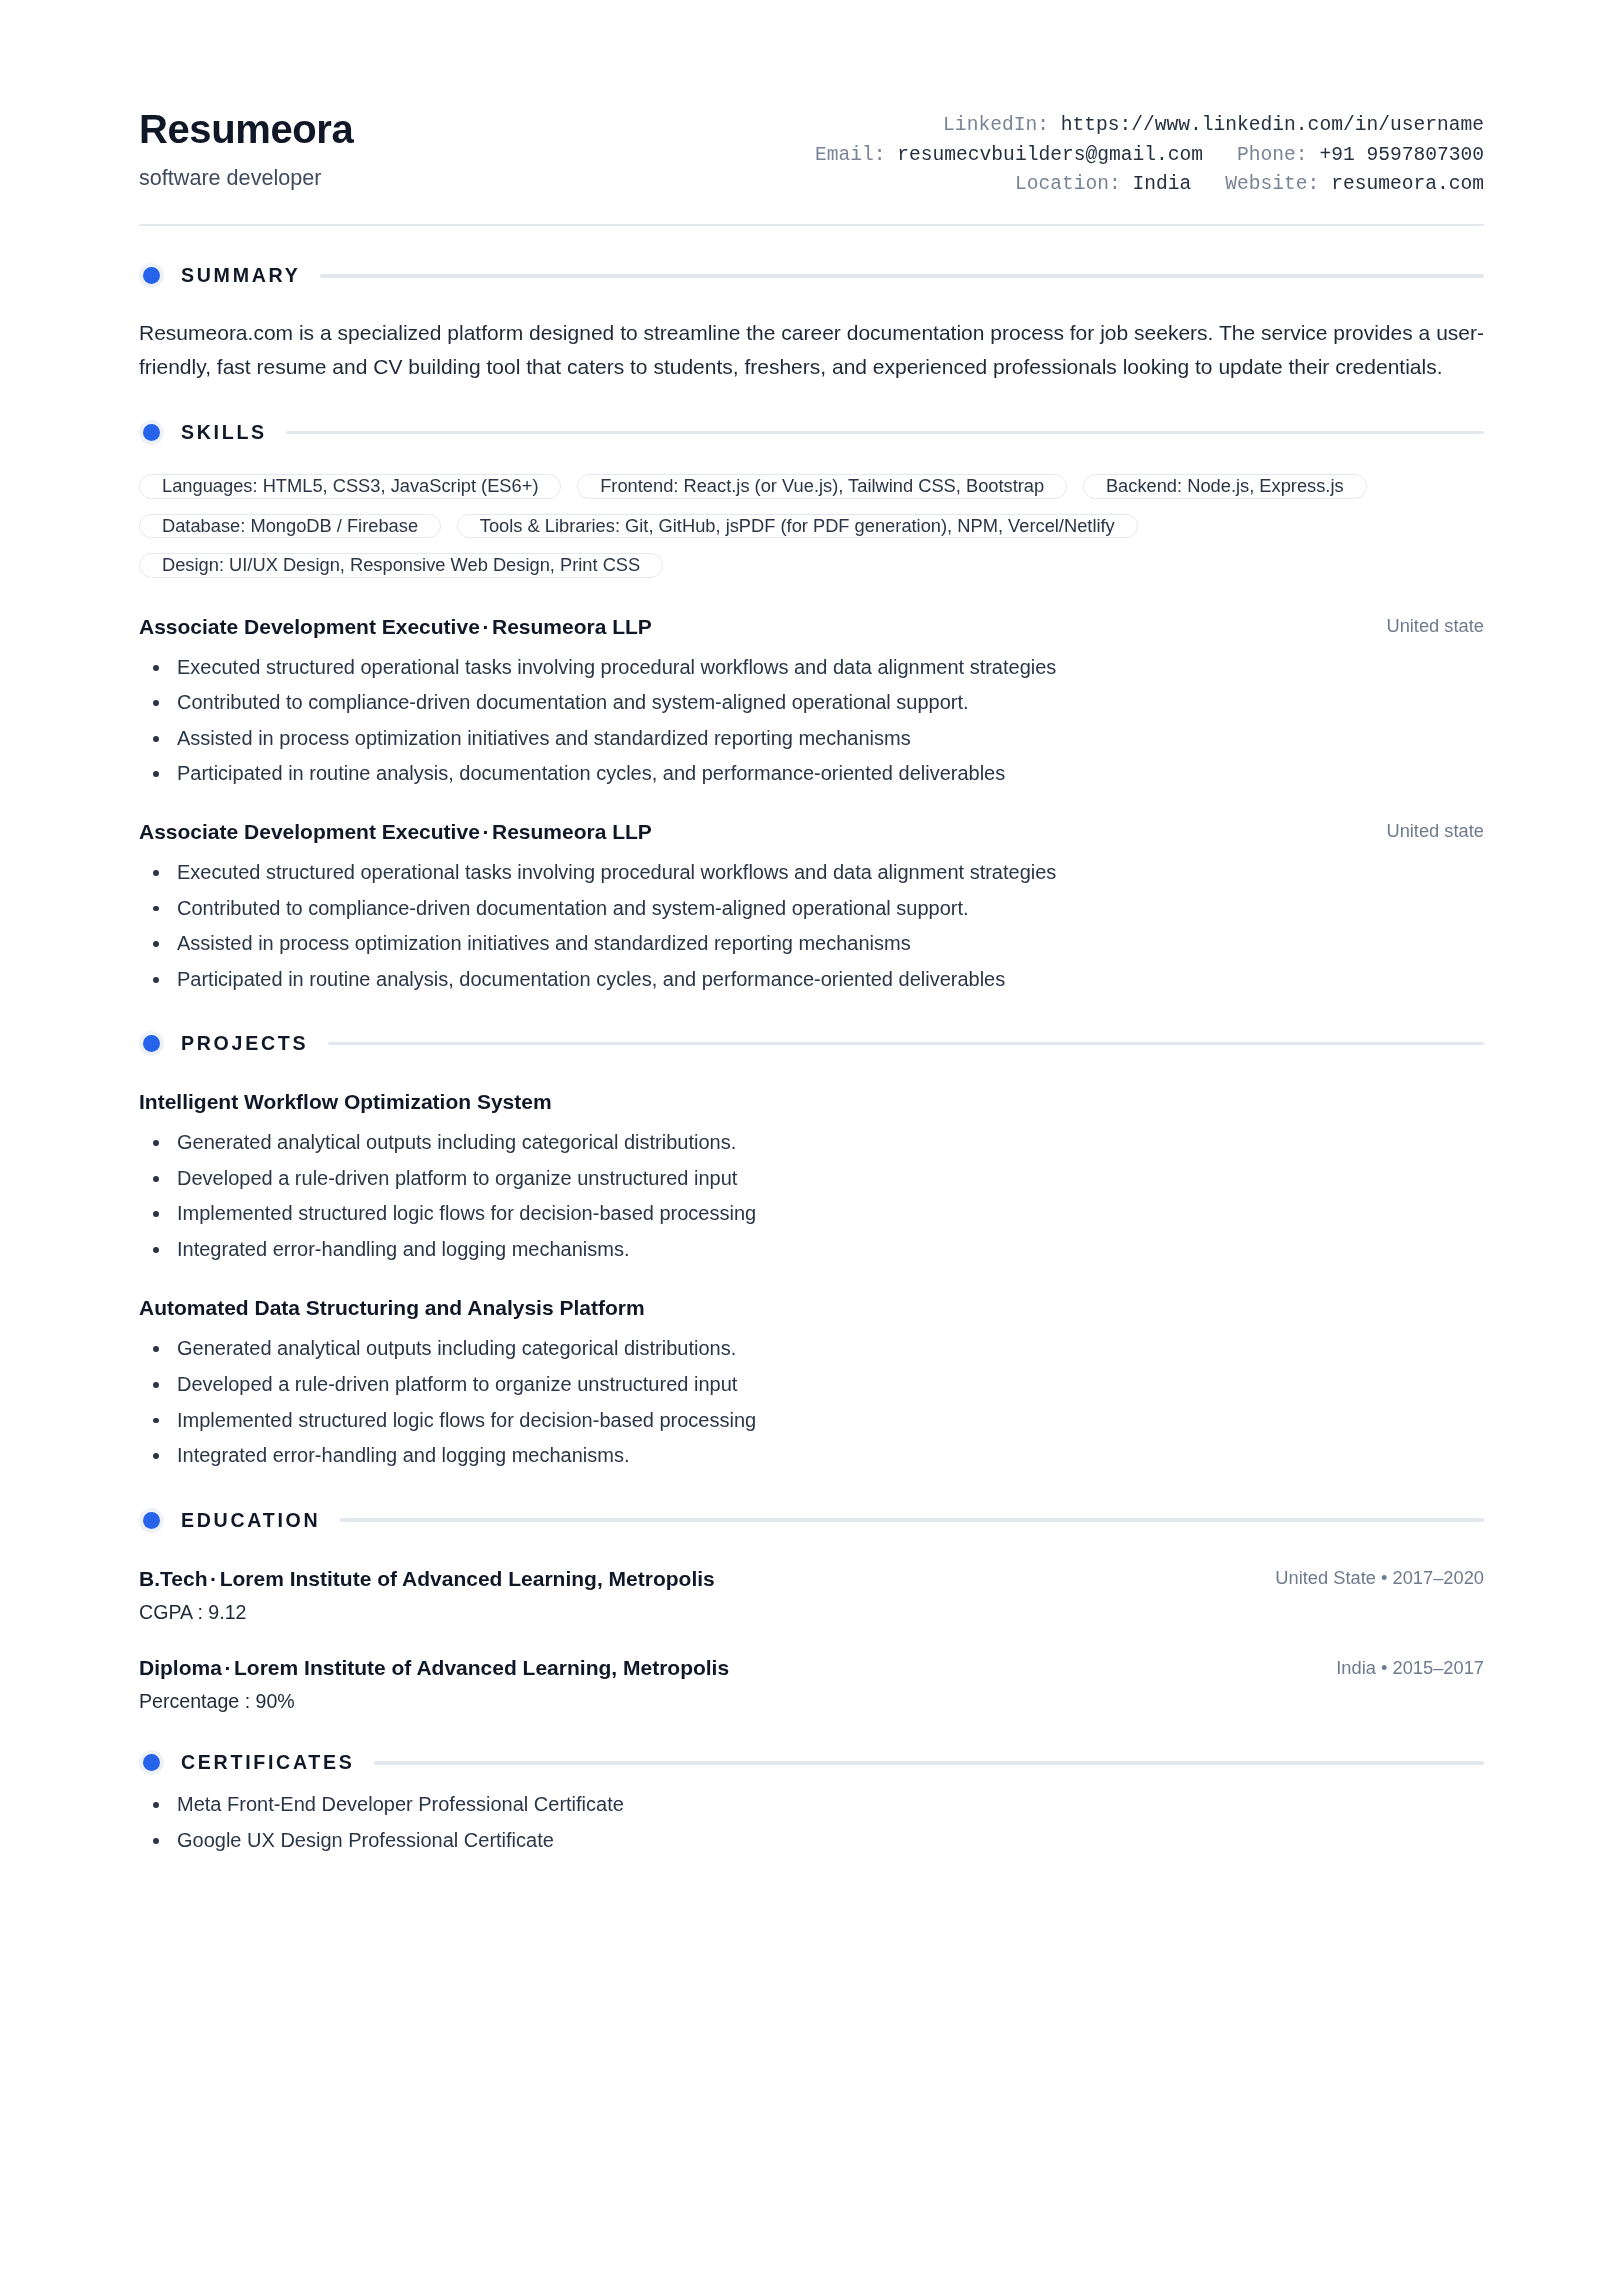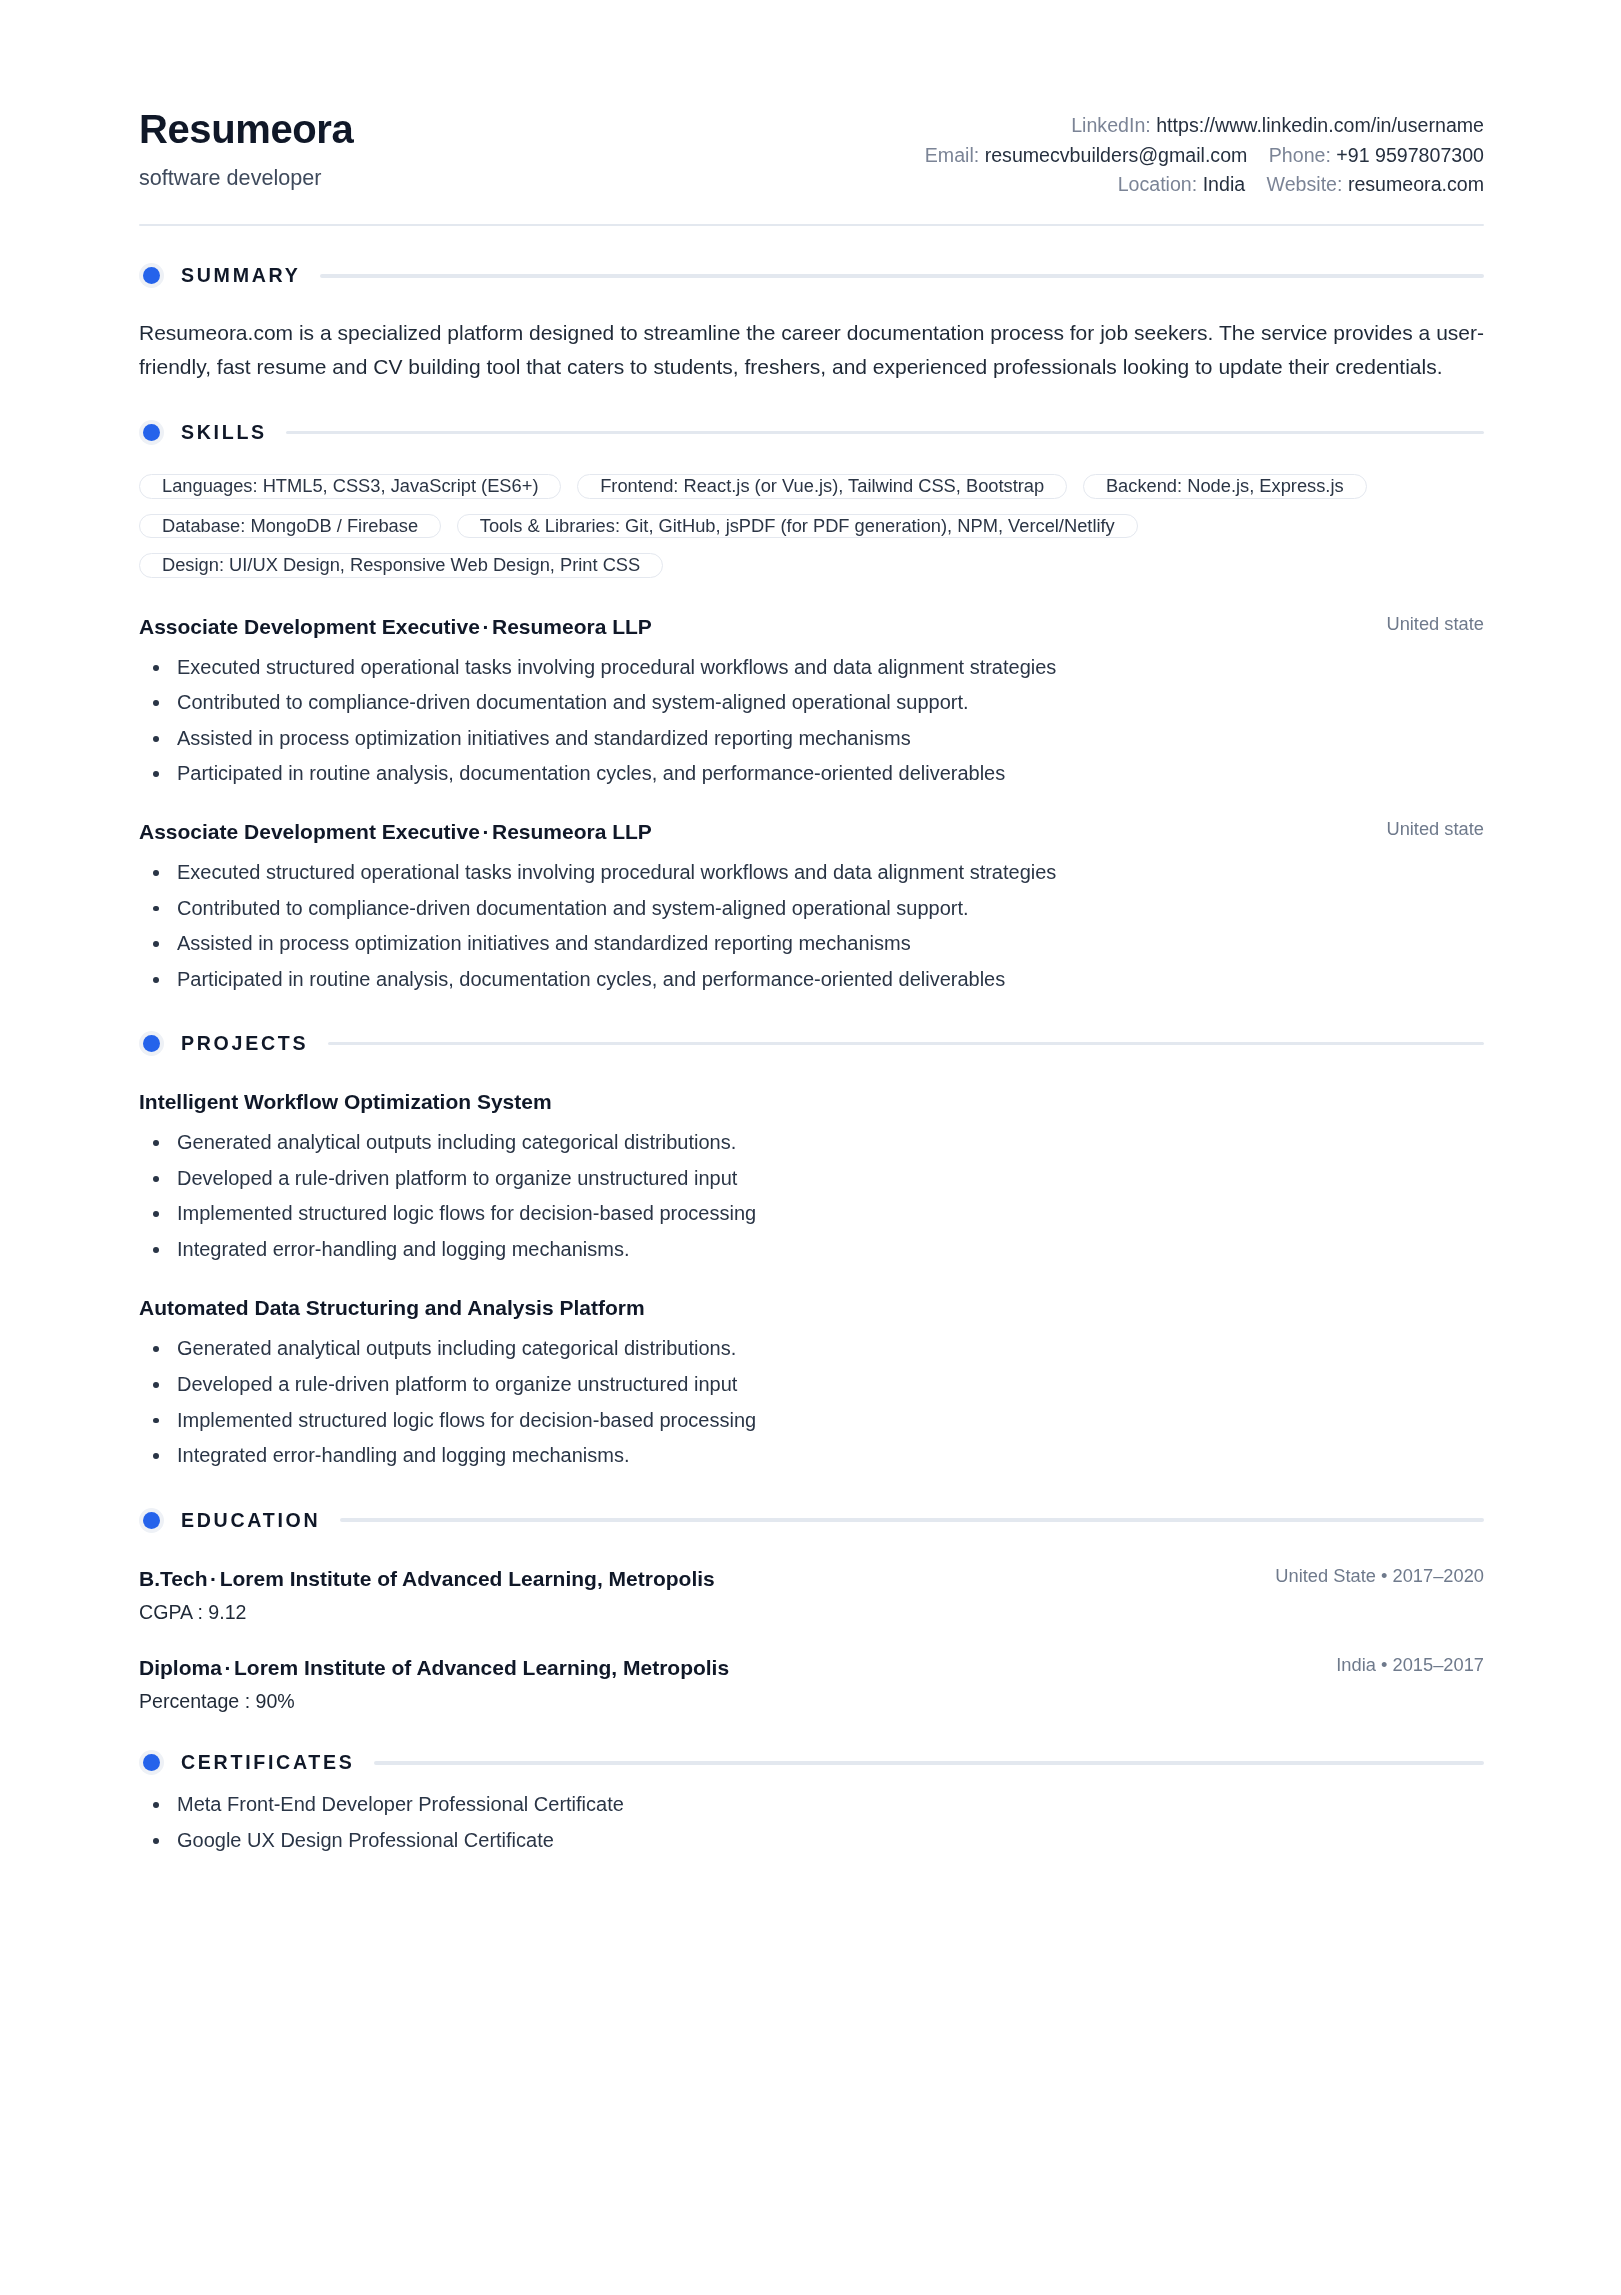--- a/index.html
+++ b/index.html
@@ -48,20 +48,21 @@
   .role {
     font-size: 21.6px;
     font-weight: 400;
     color: #3f4a5c;
     margin-top: 14.4px;
     line-height: 1.2;
   }
   .header-right {
     text-align: right;
     padding-top: 7.9px;
+    font-family: Liberation Mono, monospace;
   }
   .contact-line {
     font-size: 19.6px;
     line-height: 1.52;
     color: #475067;
     white-space: nowrap;
   }
   .contact-label {
     color: #7b8496;
   }
@@ -151,21 +152,21 @@
 
   
   .entry {
     margin-top: 29px;
   }
   .entry:first-of-type {
     margin-top: 29px;
   }
   .entry-head {
     display: flex;
-    align-items: flex-start;
+    align-items: center;
     justify-content: space-between;
     gap: 20px;
   }
   .entry-title {
     font-size: 21px;
     font-weight: 700;
     color: #101828;
     line-height: 1.3;
   }
   .entry-title .sep {

